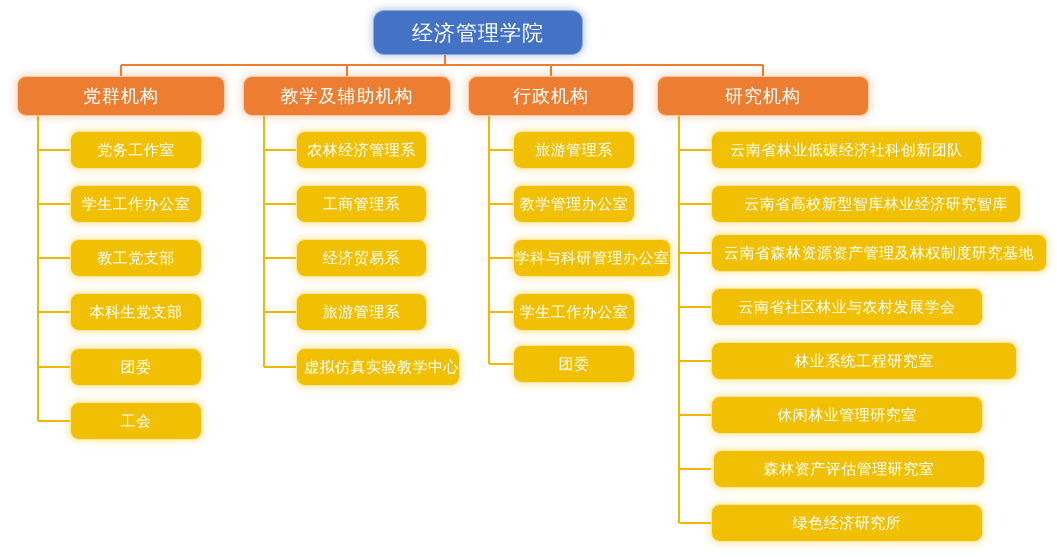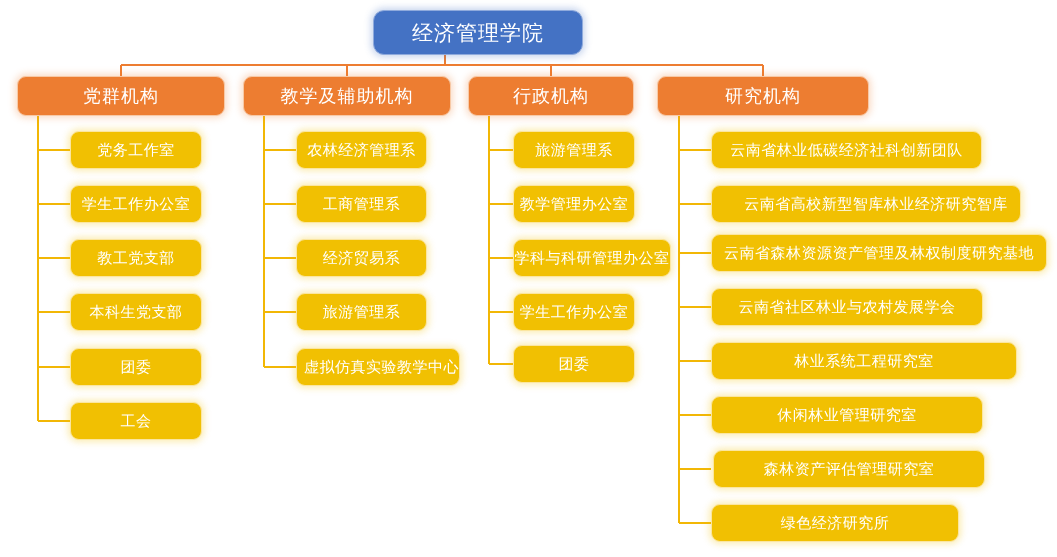--- a/index.html
+++ b/index.html
@@ -176,18 +176,18 @@
       </div>
       <div class="node node-leaf" style="left: 711px; top: 342px; width: 306px; height: 38px;">
         <span>林业系统工程研究室</span>
       </div>
       <div class="node node-leaf" style="left: 711px; top: 396px; width: 272px; height: 38px;">
         <span>休闲林业管理研究室</span>
       </div>
       <div class="node node-leaf" style="left: 713px; top: 450px; width: 272px; height: 38px;">
         <span>森林资产评估管理研究室</span>
       </div>
-      <div class="node node-leaf" style="left: 711px; top: 504px; width: 248px; height: 38px;">
+      <div class="node node-leaf" style="left: 711px; top: 504px; width: 272px; height: 38px;">
         <span>绿色经济研究所</span>
       </div>
     </div>
 
 </div>
 
 </body></html>

